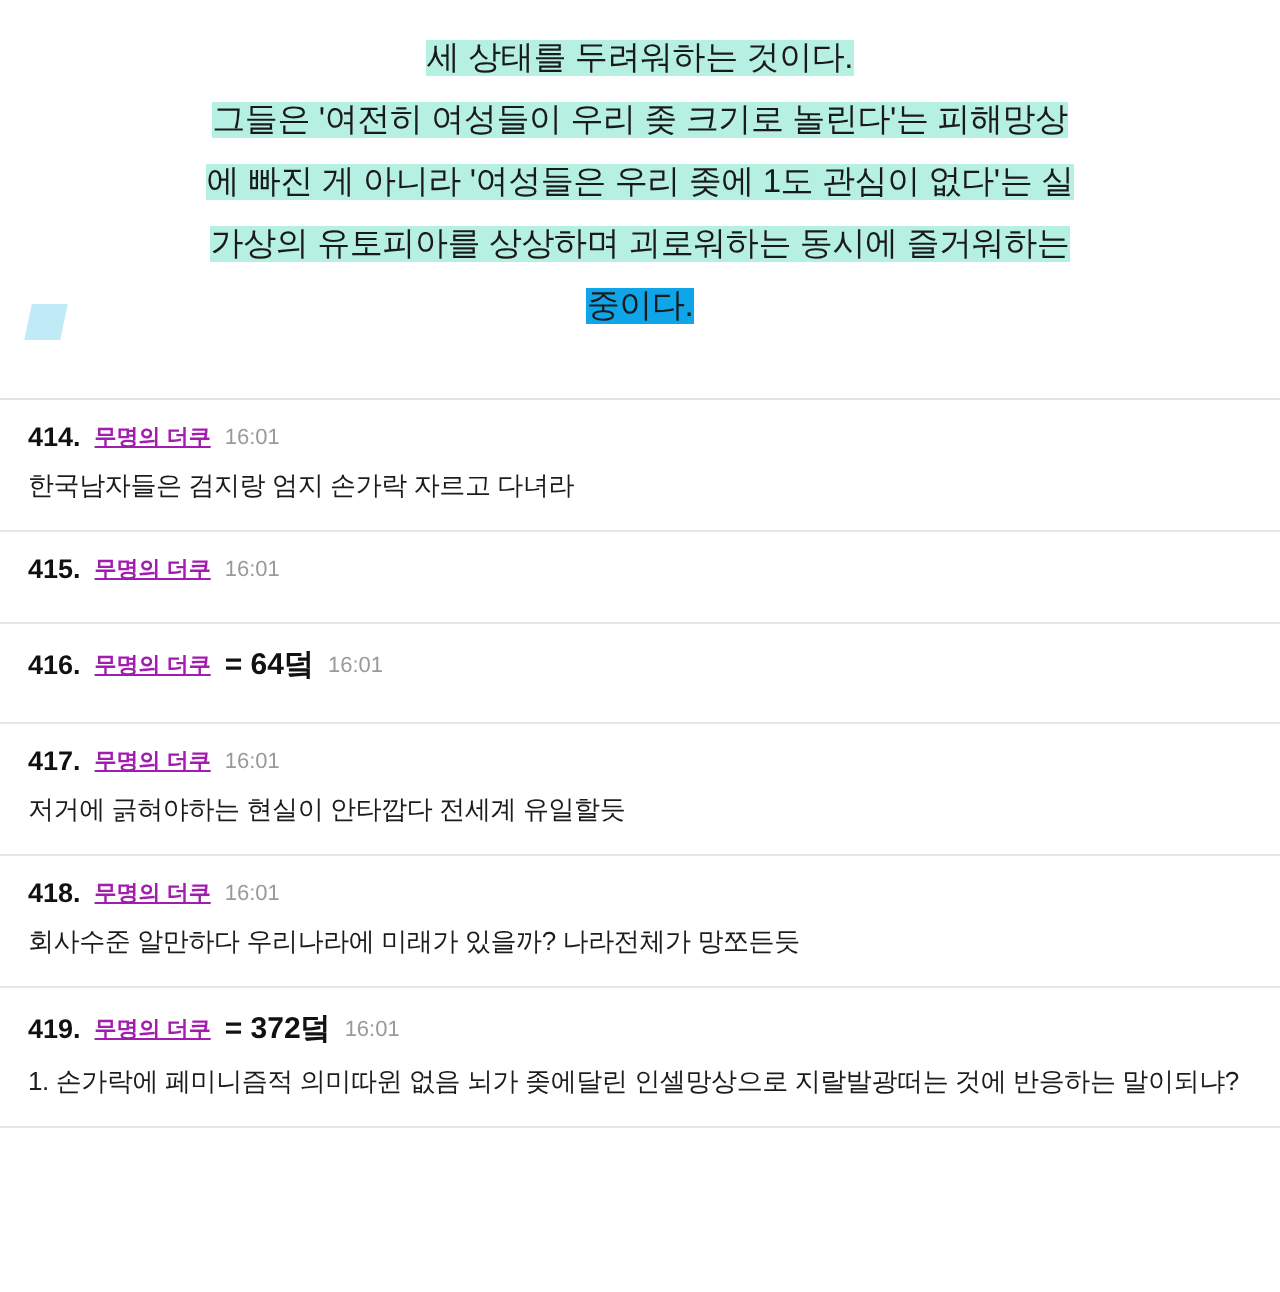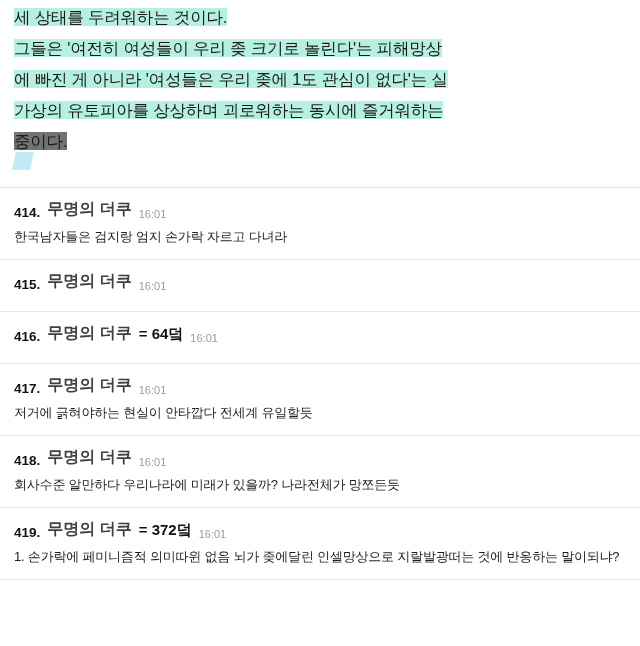--- a/index.html
+++ b/index.html
@@ -16,34 +16,35 @@
   }
   .page {
     position: relative;
     width: 640px;
     height: 646px;
     background: #ffffff;
   }
 
   
   .article {
-    padding: 2px 14px 0 14px;
+    padding: 14px 14px 0 14px;
+    text-align: center;
   }
   .article p {
     margin: 0;
     font-size: 16.5px;
     line-height: 31px;
     letter-spacing: -0.2px;
     color: #1a1a1a;
   }
   .hl {
     background: #b6f0e2;
   }
   .hl-soft {
-    background: #737373;
+    background: #0ea5e9;
   }
   .article .line {
     display: block;
     white-space: nowrap;
   }
   .cursor-mark {
     position: absolute;
     left: 14px;
     top: 152px;
     width: 18px;
@@ -66,33 +67,34 @@
   
   .comments {
     padding: 0;
   }
   .comment {
     padding: 11px 14px 12px 14px;
     border-bottom: 1px solid #e6e6e6;
   }
   .c-head {
     display: flex;
-    align-items: flex-end;
+    align-items: center;
     gap: 7px;
     margin-bottom: 7px;
   }
   .c-num {
     font-size: 13.5px;
     font-weight: bold;
     color: #111;
   }
   .c-author {
-    font-size: 16px;
-    font-weight: bold;
-    color: #404040;
+    font-size: 11px;
+    font-weight: bold;
+    color: #a21caf;
+    text-decoration: underline;
   }
   .c-badge {
     font-size: 13px;
     font-weight: bold;
     color: #111;
   }
   .c-time {
     font-size: 11px;
     color: #9a9a9a;
     font-weight: normal;

